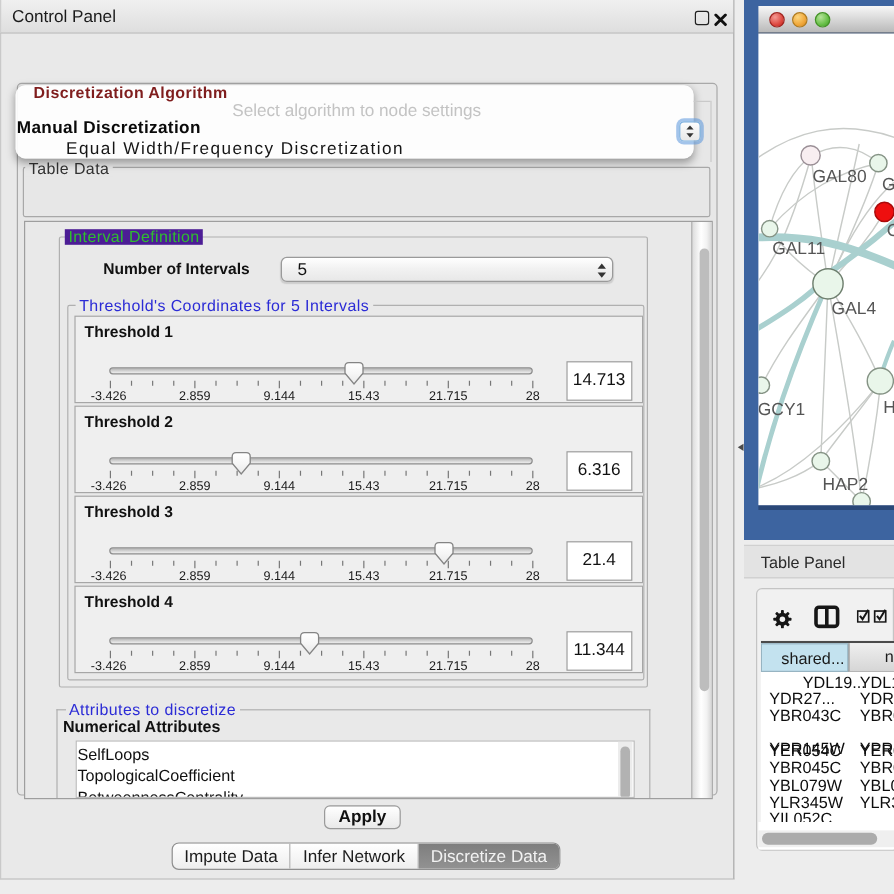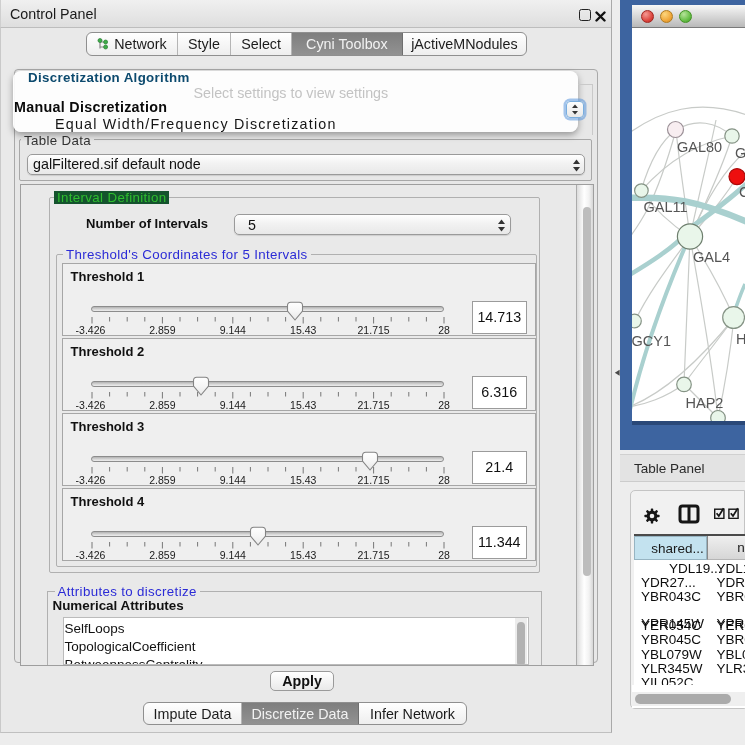--- a/index.html
+++ b/index.html
@@ -64,54 +64,33 @@
 
   <div id="cp"></div>
   <div id="cpTitle">
     <div class="t">Control Panel</div>
     <div class="abs" style="left:578px;top:9px;width:10px;height:10px;border:1.6px solid #222;border-radius:2.5px;"></div>
     <svg class="abs" style="left:594px;top:11px;" width="11" height="11" viewBox="0 0 11 11">
       <path d="M1.5 1.5 L9.5 9.5 M9.5 1.5 L1.5 9.5" stroke="#111" stroke-width="2.4" stroke-linecap="round"></path>
     </svg>
   </div>
 
-  <div class="segbar" style="left:86px;top:32px;width:441px;height:24px;">
-    <div class="seg" style="width:91px;">
-      <svg width="12" height="13" viewBox="0 0 12 13" style="margin-right:5px;">
-        <path d="M3 2.5 V10.5 M3 4 H8 M3 9 H8" stroke="#888" stroke-width="1.2" fill="none"></path>
-        <circle cx="3" cy="2.5" r="2" fill="#3fae49" stroke="#2a7c33" stroke-width="0.7"></circle>
-        <circle cx="8.6" cy="4" r="2" fill="#3fae49" stroke="#2a7c33" stroke-width="0.7"></circle>
-        <circle cx="8.6" cy="9" r="2" fill="#3fae49" stroke="#2a7c33" stroke-width="0.7"></circle>
-      </svg>
-      Network</div>
-    <div class="seg" style="width:53.5px;">Style</div>
-    <div class="seg" style="width:61px;">Select</div>
-    <div class="seg sel" style="width:111px;">Cyni Toolbox</div>
-    <div class="seg" style="width:123.5px;">jActiveMNodules</div>
-  </div>
 
   <div id="tabpanel"></div>
 
   <div class="group" style="left:19px;top:138.5px;width:573px;height:42px;"></div>
   <div class="gtitle" style="left:21px;top:134px;color:#333;">Table Data</div>
-  <div class="combo" style="left:27px;top:154px;width:558px;height:21px;">
-    <div class="ct" style="top:0.5px;">galFiltered.sif default node</div>
-    <svg class="abs" style="left:544px;top:4px;" width="9" height="13" viewBox="0 0 9 13">
-      <path d="M4.5 0.5 L8 5 H1 Z" fill="#333"></path>
-        <path d="M4.5 12.5 L1 8 H8 Z" fill="#333"></path>
-    </svg>
-  </div>
 
   <div class="abs" style="left:20px;top:184px;width:574px;height:482px;border:1px solid #9e9e9e;box-sizing:border-box;background:#e9e9e9;"></div>
 
   <div class="abs" style="left:576px;top:185px;width:17px;height:480px;background:linear-gradient(90deg,#dcdcdc,#ffffff 45%,#f2f2f2 75%,#d6d6d6);border-left:1px solid #ababab;box-sizing:border-box;"></div>
   <div class="vthumb" style="left:582.5px;top:207px;width:8.5px;height:369px;"></div>
 
   <div class="group" style="left:49px;top:197px;width:491px;height:376px;border-color:#b0b0b0;"></div>
-  <div class="gtitle" style="left:54px;top:191px;color:#2fbe2f;background:#14532d;">Interval Definition</div>
+  <div class="gtitle" style="left:54px;top:191px;color:#2fbe2f;background:#4c1d95;">Interval Definition</div>
 
   <div class="abs" style="left:86px;top:215.5px;font-size:13px;font-weight:bold;color:#111;">Number of Intervals</div>
   <div class="combo" style="left:234px;top:214px;width:277px;height:21px;">
     <div class="ct" style="top:1.5px;left:13px;">5</div>
     <svg class="abs" style="left:262px;top:4px;" width="9" height="13" viewBox="0 0 9 13">
       <path d="M4.5 0.5 L8 5 H1 Z" fill="#333"></path>
         <path d="M4.5 12.5 L1 8 H8 Z" fill="#333"></path>
     </svg>
   </div>
 
@@ -312,27 +291,27 @@
     <div style="position:absolute;left:0.5px;top:2px;font-size:13.5px;color:#111;line-height:17.8px;">SelfLoops<br>TopologicalCoefficient<br>BetweennessCentrality</div>
     <div style="position:absolute;right:1px;top:0;width:12px;height:48px;background:#ececec;">
       <div style="position:absolute;left:2px;top:4px;width:8px;height:44px;background:#b2b2b2;border-radius:4px;"></div>
     </div>
   </div>
 
   <div class="abs" style="left:270px;top:671px;width:64px;height:20px;background:linear-gradient(#ffffff,#e9e9e9);border:1px solid #9a9a9a;border-radius:5px;box-sizing:border-box;text-align:center;font-size:14.3px;font-weight:600;color:#111;line-height:18.5px;">Apply</div>
 
   <div class="segbar" style="left:143px;top:702px;width:324px;height:23px;">
     <div class="seg" style="width:98px;">Impute Data</div>
+    <div class="seg" style="width:107px;">Infer Network</div>
     <div class="seg sel" style="width:117px;">Discretize Data</div>
-    <div class="seg" style="width:107px;">Infer Network</div>
   </div>
 
   <div id="popup"></div>
-  <div class="abs" style="left:28px;top:70px;font-size:13.3px;letter-spacing:0.35px;font-weight:600;color:#0c4a6e;">Discretization Algorithm</div>
-  <div class="abs" style="left:193.5px;top:85px;font-size:14.3px;color:#c3c3c3;">Select settings to view settings</div>
+  <div class="abs" style="left:28px;top:70px;font-size:13.3px;letter-spacing:0.35px;font-weight:600;color:#7f1d1d;">Discretization Algorithm</div>
+  <div class="abs" style="left:193.5px;top:85px;font-size:14.3px;color:#c3c3c3;">Select algorithm to node settings</div>
   <div class="abs" style="left:14px;top:98.5px;font-size:14.3px;letter-spacing:0.3px;font-weight:bold;color:#0a0a0a;">Manual Discretization</div>
   <div class="abs" style="left:13px;top:116px;font-size:14.3px;letter-spacing:1.2px;color:#151515;padding-left:42px;">Equal Width/Frequency Discretization</div>
   <div class="abs" style="left:578px;top:84px;width:14px;height:1px;background:#c9c9c9;"></div>
   <div class="abs" style="left:591.5px;top:84px;width:1px;height:51px;background:#c9c9c9;"></div>
 
   <div class="abs" style="left:566px;top:101px;width:18px;height:17px;background:linear-gradient(#fdfdfd,#e8e8e8);border:1px solid #7aaede;border-radius:4px;box-shadow:0 0 0 2.5px rgba(90,150,220,0.55);box-sizing:border-box;">
     <svg class="abs" style="left:4px;top:2px;" width="8" height="11" viewBox="0 0 8 11">
       <path d="M4 0.5 L7 4 H1 Z" fill="#333"></path>
         <path d="M4 10.5 L1 7 H7 Z" fill="#333"></path>
     </svg>

